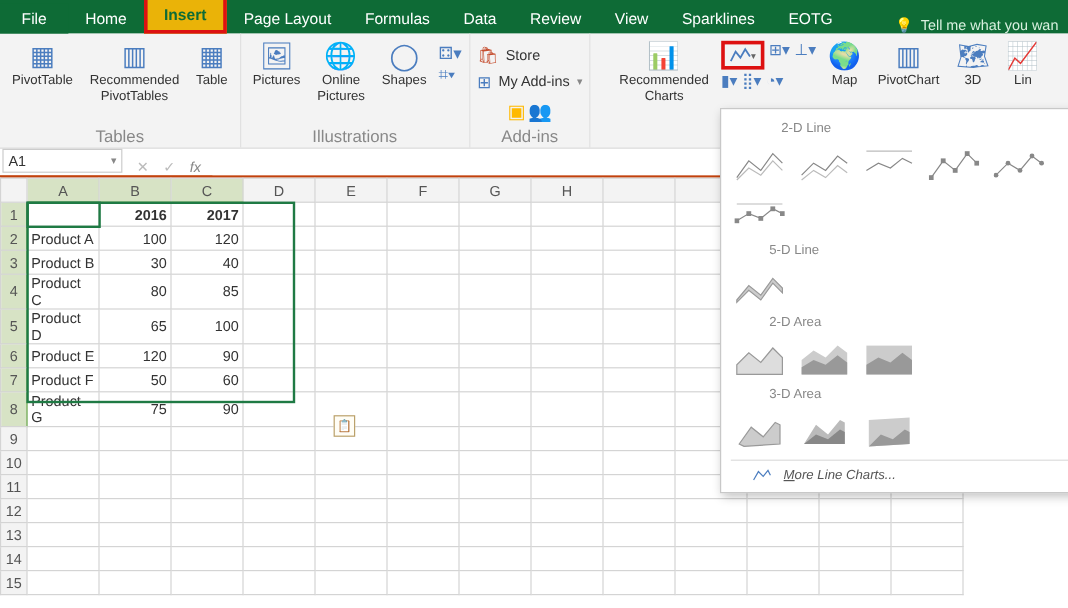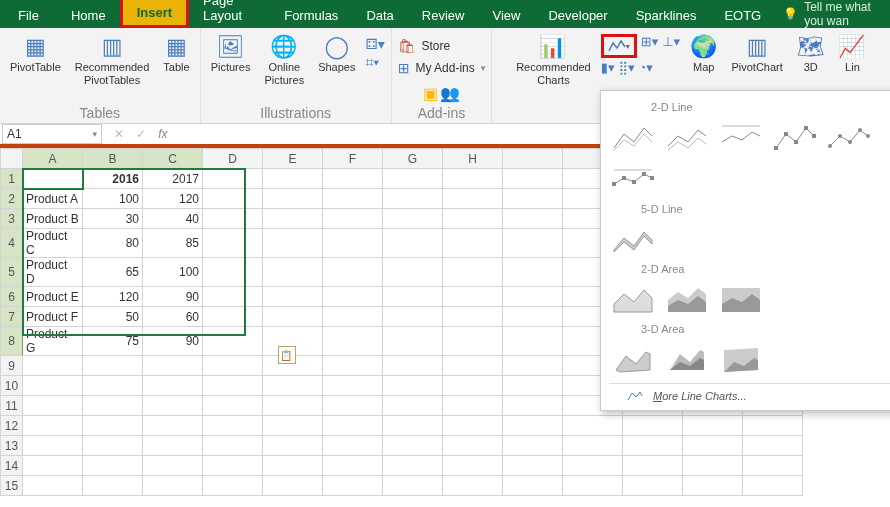--- a/index.html
+++ b/index.html
@@ -9,21 +9,21 @@
   .menutab.file { background: #0e6b36; padding: 5px 18px; }
   .menutab.active { background: #eab308; color: #0e6b36; font-weight: 600; }
   .red-box { border: 3px solid #d11; }
   .tell-me { display: flex; align-items: center; gap: 6px; color: #d8f0df; padding: 0 8px; margin-left: auto; font-size: 12px; }
   .ribbon { background: #f3f3f3; border-bottom: 1px solid #d6d6d6; height: 96px; display: flex; }
   .ribbon-group { display: flex; flex-direction: column; align-items: center; justify-content: space-between; padding: 4px 6px 2px 6px; border-right: 1px solid #e1e1e1; }
   .ribbon-group .group-label { font-size: 14px; color: #888; padding: 2px 0 0 0; }
   .ribbon-items { display: flex; gap: 6px; align-items: flex-start; flex: 1; }
   .ribbon-btn { display: flex; flex-direction: column; align-items: center; justify-content: flex-start; padding: 2px 4px; cursor: pointer; text-align: center; font-size: 11px; line-height: 1.15; }
   .ribbon-btn .icon { font-size: 22px; margin-bottom: 2px; color: #4b7dbf; }
-  .formula-bar { height: 24px; display: flex; align-items: center; border-bottom: 4px solid #c2410c; background: #fff; }
+  .formula-bar { height: 24px; display: flex; align-items: flex-end; border-bottom: 2px solid #c2410c; background: #fff; }
   .namebox { width: 100px; border: 1px solid #ccc; margin: 2px; padding: 2px 4px; font-size: 12px; display: flex; align-items: center; justify-content: space-between; }
   .fx-zone { display: flex; align-items: center; gap: 12px; padding: 0 10px; color: #999; }
   .fx-zone .dim { color: #bbb; }
   .fx-label { font-style: italic; color: #888; }
   .fx-input { flex: 1; border: none; outline: none; font-size: 12px; padding: 2px 4px; }
   .sheet { position: relative; }
   table.grid { border-collapse: collapse; table-layout: fixed; }
   table.grid th, table.grid td { border: 1px solid #d4d4d4; font-size: 12px; font-weight: normal; background: #fff; padding: 0; }
   table.grid th.colhdr { background: #f3f3f3; height: 20px; width: 60px; text-align: center; color: #555; }
   table.grid th.colhdr.sel { background: #d7e3c5; border-bottom-color: #6aa84f; }
@@ -53,21 +53,20 @@
 
 <div class="tabstrip">
   <div class="menutab file">File</div>
   <div class="menutab">Home</div>
   <div class="menutab active red-box">Insert</div>
   <div class="menutab">Page Layout</div>
   <div class="menutab">Formulas</div>
   <div class="menutab">Data</div>
   <div class="menutab">Review</div>
   <div class="menutab">View</div>
-  <div class="menutab">Developer</div>
   <div class="menutab">Sparklines</div>
   <div class="menutab">EOTG</div>
   <div class="tell-me">
     <span>💡</span>
     <span>Tell me what you wan</span>
   </div>
 </div>
 
 <div class="ribbon">
 
@@ -206,21 +205,21 @@
     <th class="colhdr col-w"></th>
     <th class="colhdr col-w"></th>
     <th class="colhdr col-w"></th>
     <th class="colhdr col-w"></th>
     <th class="colhdr col-w"></th>
   </tr>
   <tr>
     <th class="rowhdr sel">1</th>
     <td class="sel active"></td>
     <td class="sel right" style="font-weight:600">2016</td>
-    <td class="sel right" style="font-weight:400">2017</td>
+    <td class="sel right" style="font-weight:700">2017</td>
     <td></td>
           <td></td>
           <td></td>
           <td></td>
           <td></td>
           <td></td>
           <td></td>
           <td></td>
           <td></td>
           <td></td>

